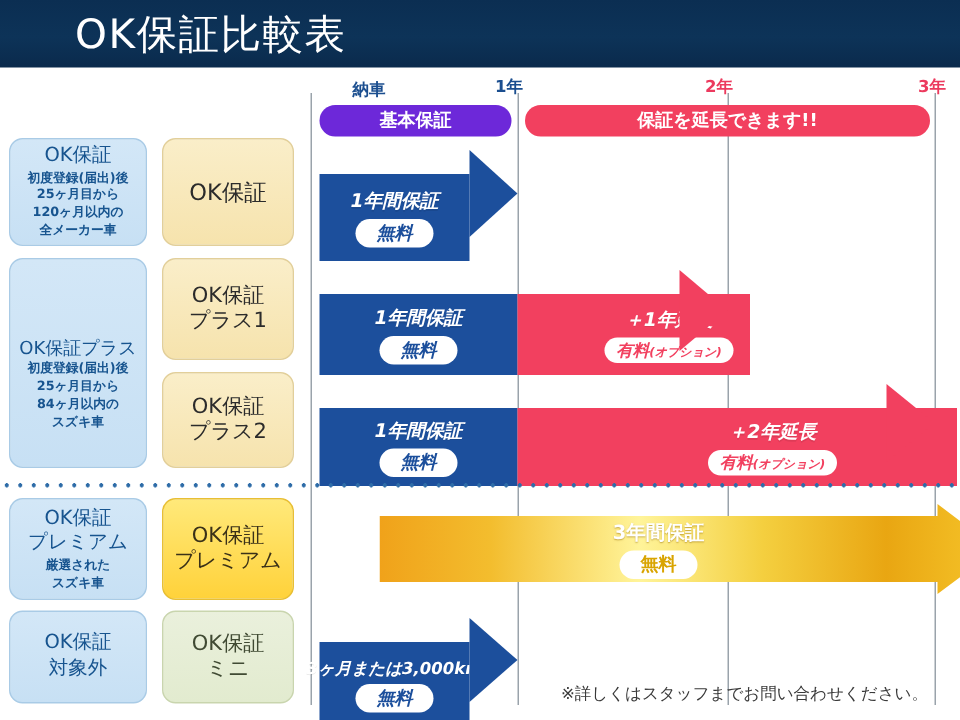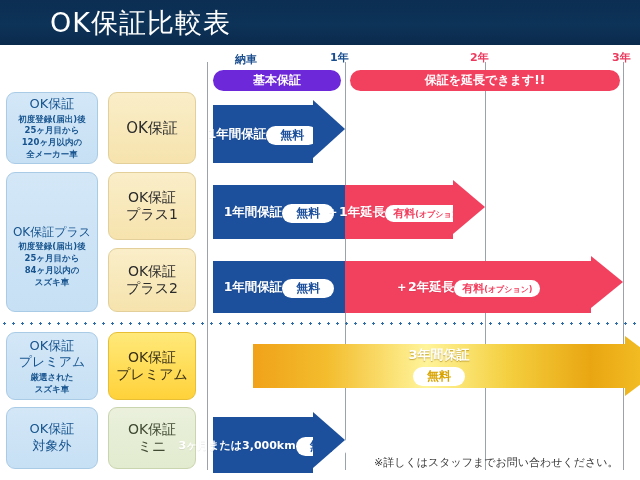--- a/index.html
+++ b/index.html
@@ -64,25 +64,25 @@
     background:linear-gradient(to bottom,#eaf0dc 0%,#e2ebcf 100%);
     border:1px solid #c9d5ae;color:#404a33;
   }
   .card .big{font-size:13px;font-weight:400;}
   .card .big.sm{font-size:12px;}
   .card .small{font-size:8.5px;font-weight:700;margin-top:1px;}
   .card .nm{font-size:15px;font-weight:400;line-height:1.2;}
   .card .nm.two{font-size:14px;}
   .arrow-wrap{position:absolute;}
   .seg{
-    position:absolute;top:5px;height:100%;
-    display:flex;flex-direction:row;align-items:center;justify-content:center;
+    position:absolute;top:16px;height:100%;
+    display:flex;flex-direction:column;align-items:center;justify-content:center;font-style:italic;
   }
   .seg.blue{background:#1c4f9c;}
-  .seg.red{background:#f2405f;}
+  .seg.red{background:#f2405f;padding-left:47px;}
   .seg-label{
     color:#ffffff;font-size:12.5px;font-weight:700;white-space:nowrap;
     text-shadow:0 1px 0 rgba(0,0,0,.08);
   }
   .seg-label.sm{font-size:11px;}
   .chip{
     margin-top:3px;background:#ffffff;border-radius:10px;
     padding:1px 14px;font-size:12px;font-weight:700;white-space:nowrap;
   }
   .chip.blue-t{color:#1c4f9c;}

